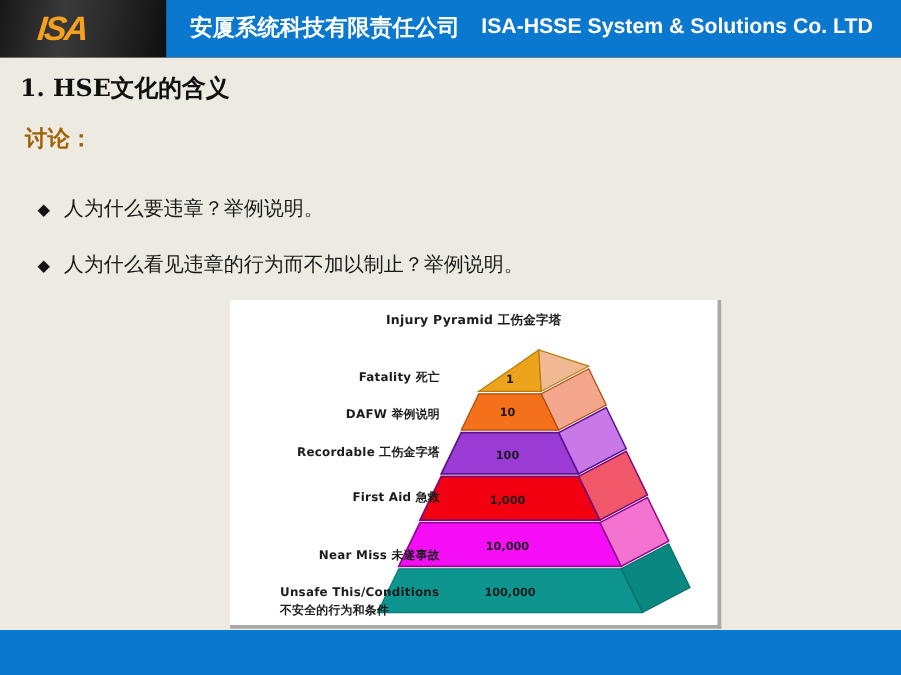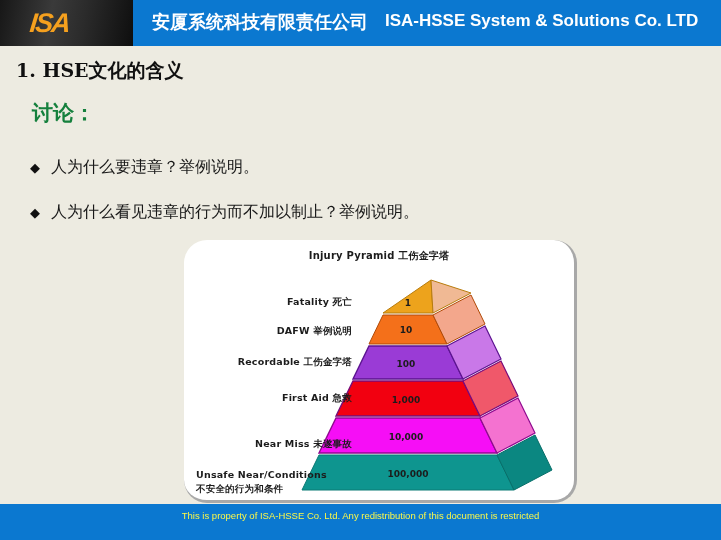--- a/index.html
+++ b/index.html
@@ -48,23 +48,23 @@
   }
 
   
   #page-title{
     position:absolute;left:16px;top:58px;
     font-family:"DejaVu Serif", serif;
     font-weight:bold;font-size:19px;color:#101010;
     white-space:nowrap;
   }
   #discussion-label{
-    position:absolute;left:32px;top:99px;
+    position:absolute;left:20px;top:99px;
     font-family:"DejaVu Serif", serif;
-    font-weight:bold;font-size:21px;color:#15803d;
+    font-weight:bold;font-size:18px;color:#a16207;
     white-space:nowrap;
   }
 
   
   .bullet-row{
     position:absolute;left:30px;
     font-family:"DejaVu Serif", serif;
     font-size:16px;color:#181818;
     white-space:nowrap;
     display:flex;align-items:baseline;
@@ -76,38 +76,38 @@
   #bullet-1{top:202px;}
 
   
   #pyramid-panel{
     position:absolute;left:184px;top:240px;width:393px;height:263px;
     background:#ffffff;
     border-right:3px solid #a8a8a8;
     border-bottom:3px solid #a8a8a8;
     box-sizing:border-box;
     overflow:hidden;
-    border-radius:23px;
   }
   #pyramid-title{
     position:absolute;left:0;right:0;top:9px;
     text-align:center;
     font-family:"DejaVu Sans", sans-serif;
     font-weight:bold;font-size:10px;color:#1c1c1c;
     letter-spacing:0.2px;
   }
 
   
   .pyr-label{
     position:absolute;
     font-family:"DejaVu Sans", sans-serif;
     font-weight:bold;font-size:9.5px;color:#1c1c1c;
     text-align:right;
     white-space:nowrap;
     letter-spacing:0.2px;
+    margin-left:28px;
   }
 
   #lbl-0{right:222px;top:56px;}
   #lbl-1{right:222px;top:85px;}
   #lbl-2{right:222px;top:116px;}
   #lbl-3{right:222px;top:152px;}
   #lbl-4{right:222px;top:198px;}
   #lbl-5{right:232px;top:228px;text-align:left;left:12px;line-height:14px;}
 
   
@@ -201,21 +201,20 @@
   <div class="pyr-label" id="lbl-2">
     <span>Recordable  工伤金字塔</span>
   </div>
   <div class="pyr-label" id="lbl-3">
     <span>First Aid  急救</span>
   </div>
   <div class="pyr-label" id="lbl-4">
     <span>Near Miss  未遂事故</span>
   </div>
   <div class="pyr-label" id="lbl-5">
-    <div>Unsafe Near/Conditions</div>
+    <div>Unsafe This/Conditions</div>
     <div>不安全的行为和条件</div>
   </div>
 
 </div>
 
 <div id="footer">
-  <div class="footer-line" id="footer-line-0">This is property of ISA-HSSE Co. Ltd. Any redistribution of this document is restricted</div>
 </div>
 
 </body></html>

